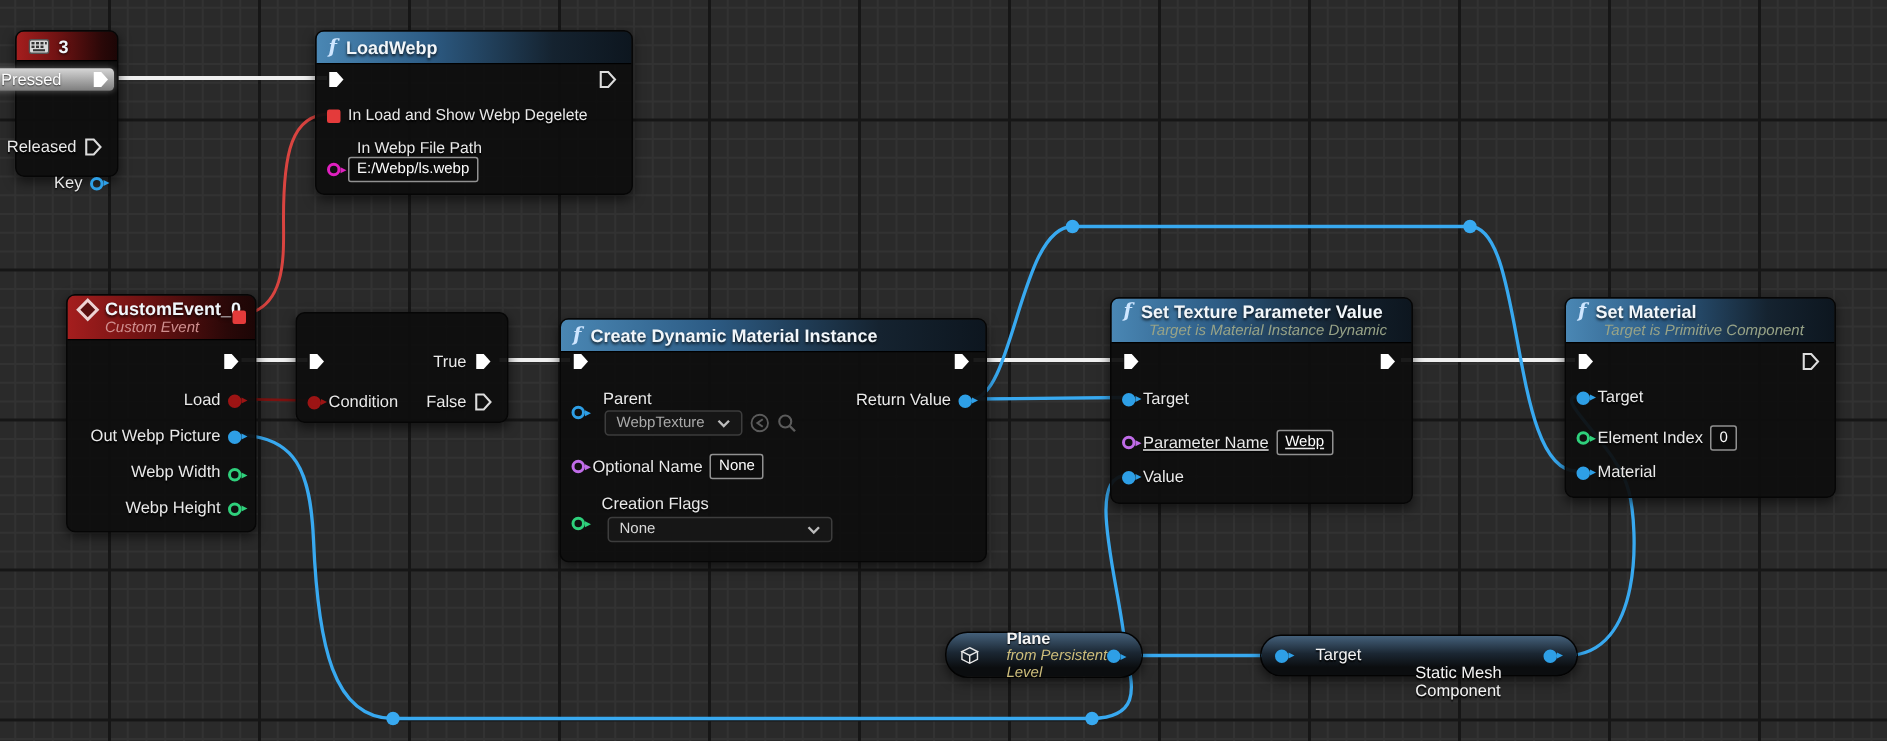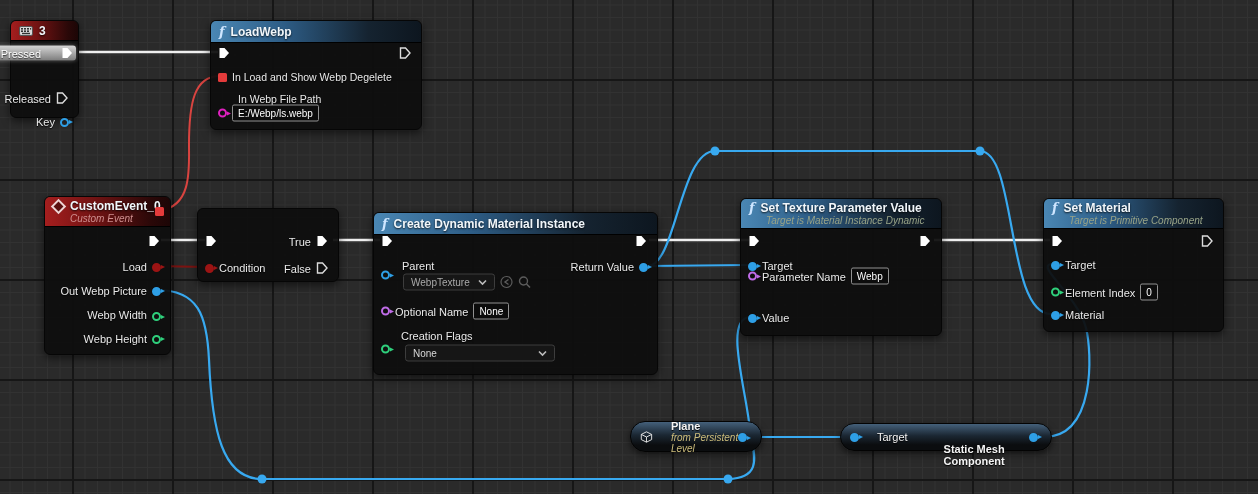--- a/index.html
+++ b/index.html
@@ -300,21 +300,21 @@
     </div>
     <div class="r rr" style="top:42px;">
       <svg class="execsvg" width="13" height="13" viewBox="0 0 13 13">
           <path d="M1.5 1.5h5l4.5 5-4.5 5h-5z" fill="#ffffff"></path>
         </svg>
     </div>
     <div class="r rl" style="top:67px;">
       <span class="pin filled" style="--c:#2e9fe6;"></span>
       <span class="lab">Target</span>
     </div>
-    <div class="r rl" style="top:77px;">
+    <div class="r rl" style="top:96px;text-decoration:underline;">
       <span class="pin" style="--c:#c06ce8;"></span>
       <span class="lab">Parameter Name</span>
       <span class="tb">Webp</span>
     </div>
     <div class="r rl" style="top:119px;">
       <span class="pin filled" style="--c:#2e9fe6;"></span>
       <span class="lab">Value</span>
     </div>
   </div>
 
@@ -360,17 +360,17 @@
       <span class="pttl">Plane</span>
       <span class="psub">from Persistent Level</span>
     </div>
     <span class="pin filled" style="--c:#2e9fe6;position:absolute;right:14px;top:11px;"></span>
   </div>
 
   <div class="pill" style="left:840px;top:423px;width:212px;height:28px;">
     <span class="pin filled" style="--c:#2e9fe6;"></span>
     <span class="pttl" style="font-weight:normal;">Target</span>
     <span style="flex:1;"></span>
-    <span class="pttl" style="font-weight:bold;margin-top:36px;">Static Mesh Component</span>
+    <span class="pttl" style="font-weight:normal;margin-top:36px;">Static Mesh Component</span>
     <span class="pin filled" style="--c:#2e9fe6;margin-right:4px;"></span>
   </div>
 
 </div>
 
 </body></html>

